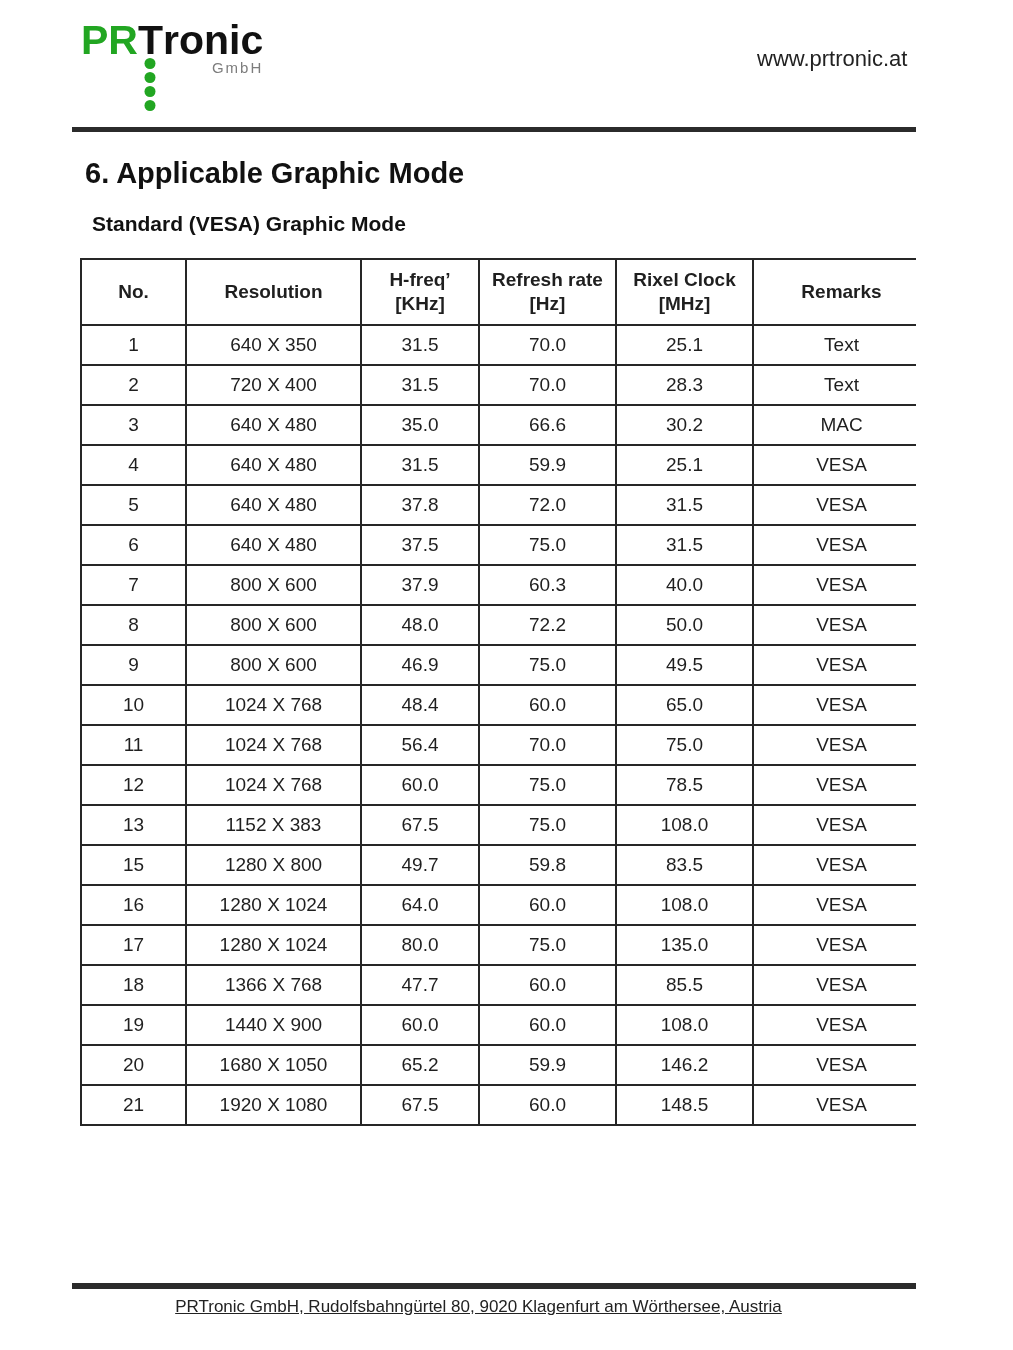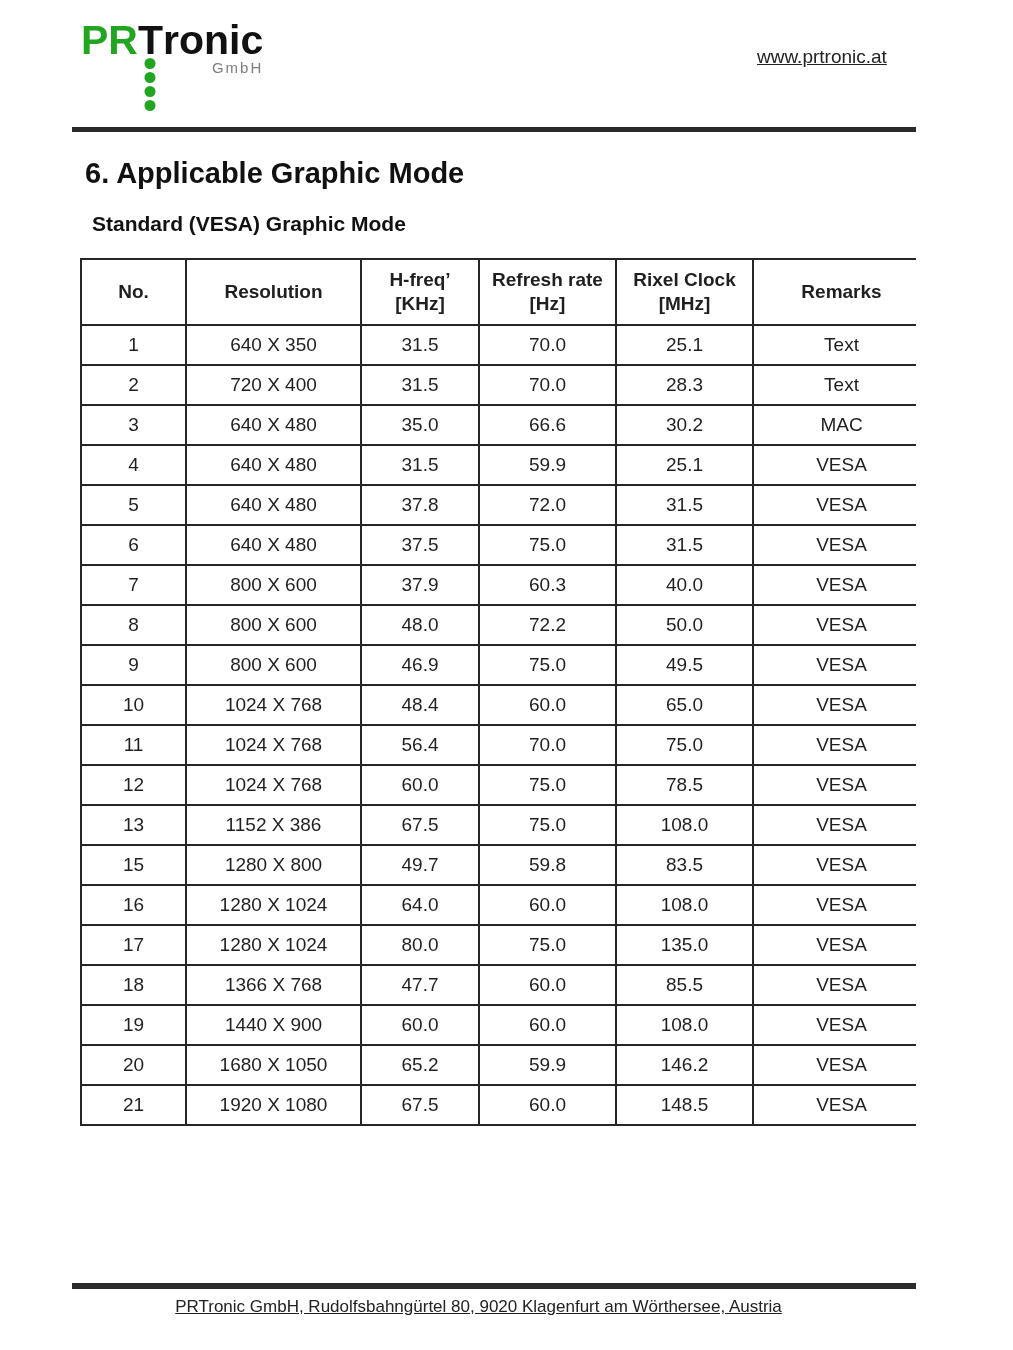--- a/index.html
+++ b/index.html
@@ -12,21 +12,21 @@
   .logo { position:absolute; left:81px; top:20px; font-weight:bold; font-size:41px;
           line-height:1; letter-spacing:0px; white-space:nowrap; }
   .logo-pr { color:var(--brand-green); }
   .logo-t  { color:#111; position:relative; display:inline-block; }
   .logo-rest { color:#111; }
   .logo-dots { position:absolute; left:50%; top:38px; transform:translateX(-50%);
                display:flex; flex-direction:column; gap:3px; }
   .logo-dot { width:11px; height:11px; border-radius:50%; background:var(--brand-green); }
   .logo-gmbh { position:absolute; right:0px; top:40px; font-size:15px; font-weight:normal;
                letter-spacing:2px; color:var(--gmbh); }
-  .website { position:absolute; left:757px; top:46px; font-size:19px; color:#222;text-decoration:underline; }
+  .website { position:absolute; left:757px; top:46px; font-size:22px; color:#222; }
 
   .top-rule { position:absolute; left:72px; top:127px; width:861px; height:5px; background:#2b2b2b; }
 
   
   .section-title { position:absolute; left:85px; top:157px; font-size:29px; font-weight:bold; color:#111; }
   .table-caption { position:absolute; left:92px; top:212px; font-size:21px; font-weight:bold; color:#111;text-align:center; }
 
   
   table.modes { position:absolute; left:80px; top:250px; width:849px;
                 border-collapse:collapse; table-layout:fixed;margin-top:8px; }
@@ -178,21 +178,21 @@
         <tr>
       <td>12</td>
       <td>1024 X 768</td>
       <td>60.0</td>
       <td>75.0</td>
       <td>78.5</td>
       <td>VESA</td>
     </tr>
         <tr>
       <td>13</td>
-      <td>1152 X 386</td>
+      <td>1152 X 383</td>
       <td>67.5</td>
       <td>75.0</td>
       <td>108.0</td>
       <td>VESA</td>
     </tr>
         <tr>
       <td>15</td>
       <td>1280 X 800</td>
       <td>49.7</td>
       <td>59.8</td>

